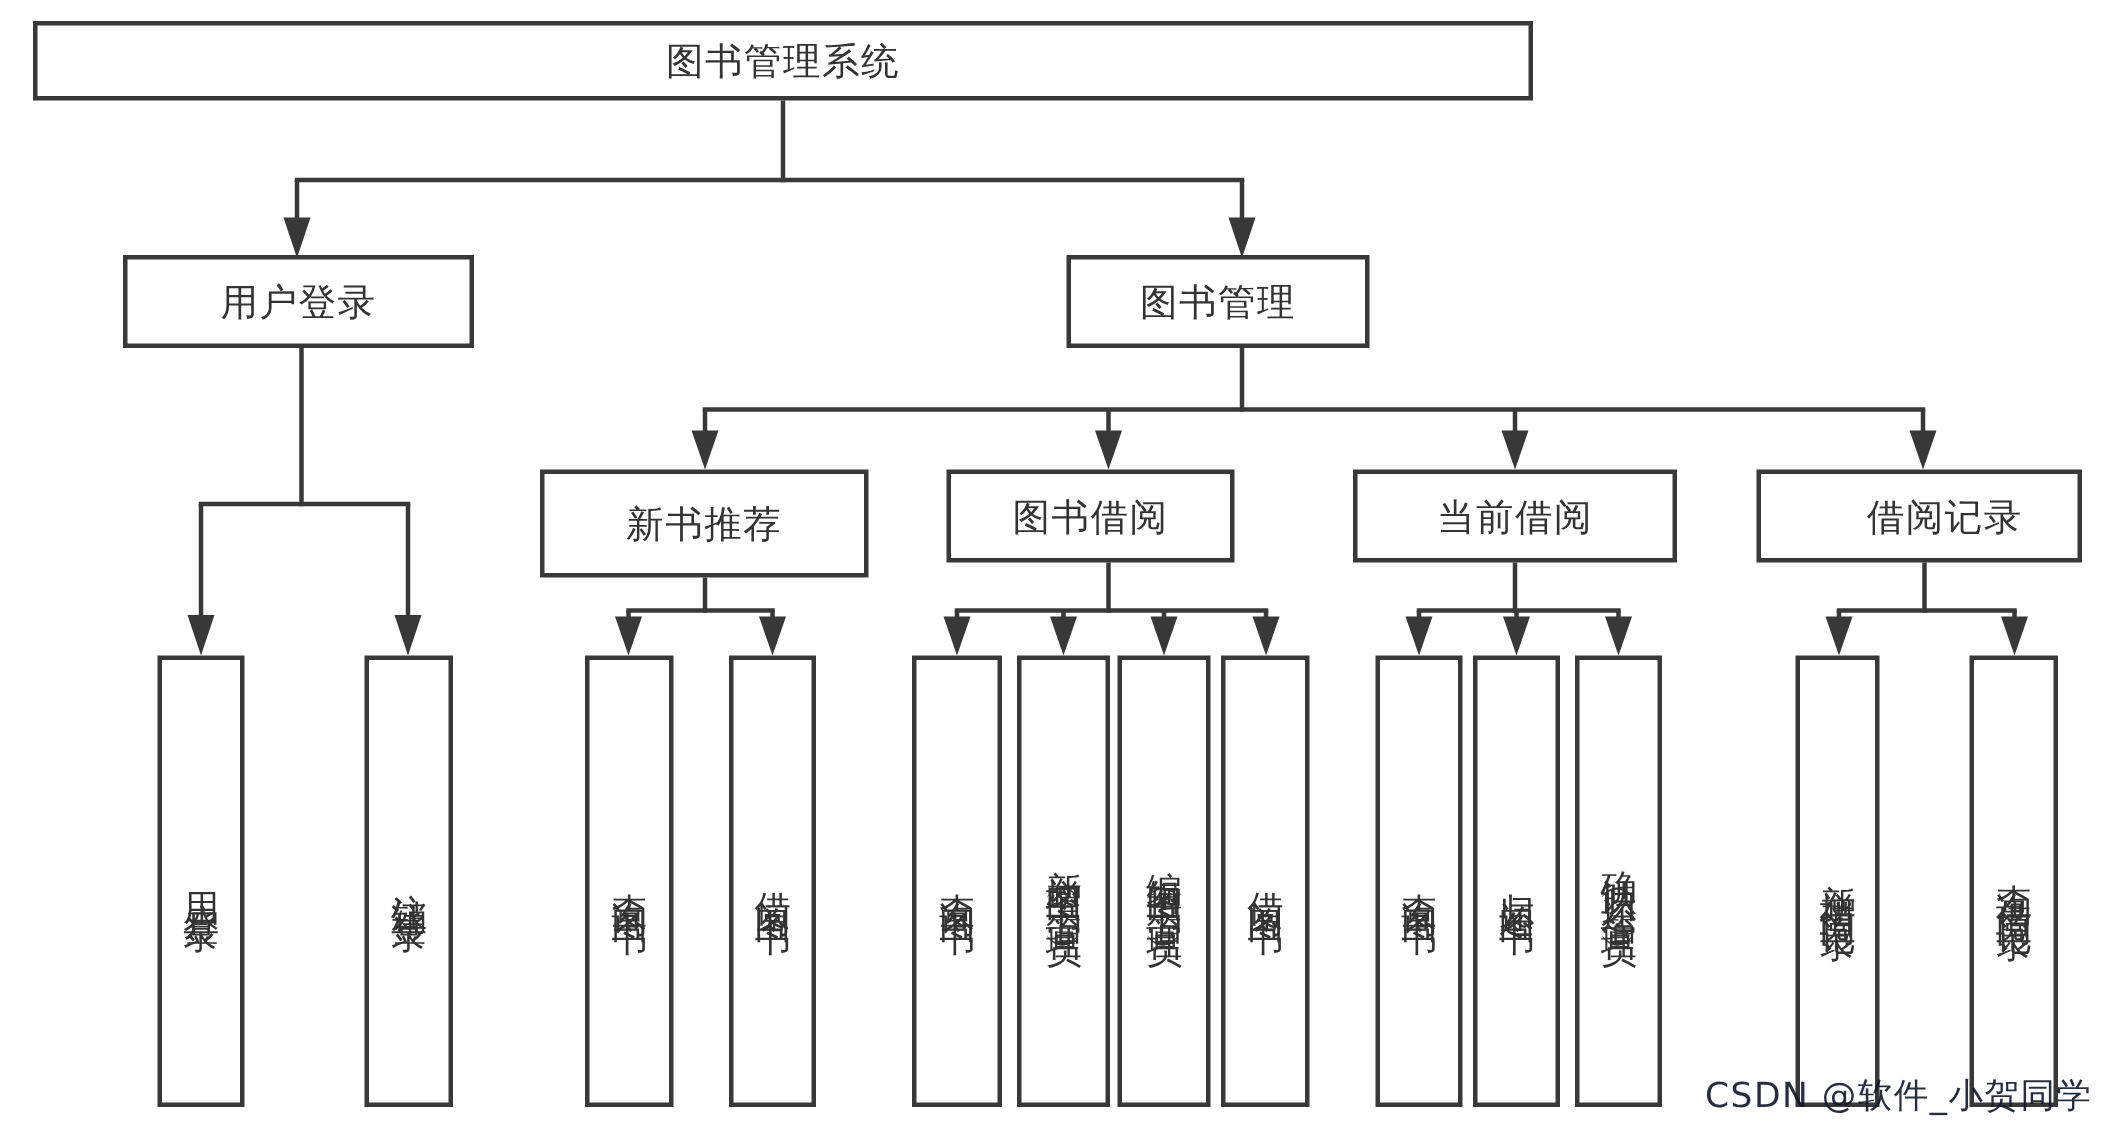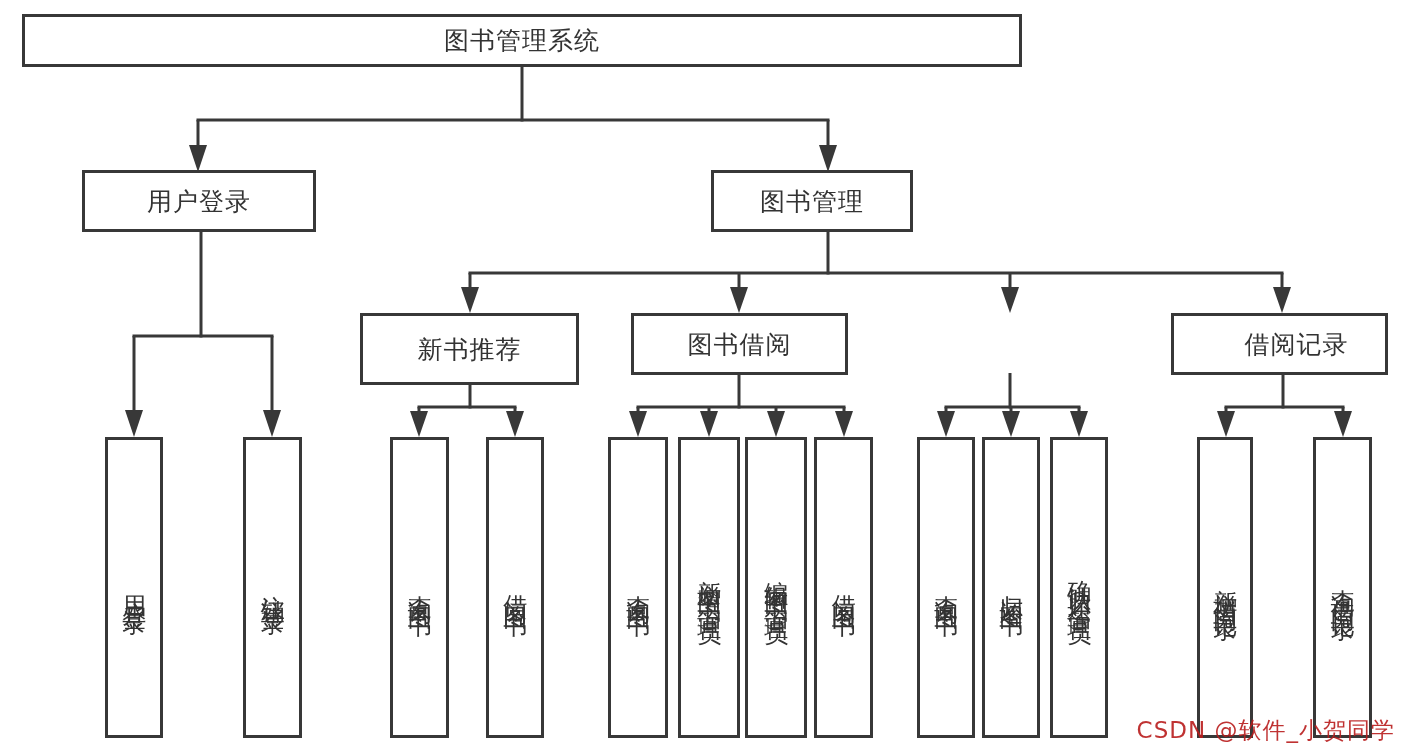--- a/index.html
+++ b/index.html
@@ -34,21 +34,21 @@
     text-orientation: mixed;
     letter-spacing: 6px;
     line-height: 1.1;
     white-space: nowrap;
   }
   #watermark {
     position: absolute;
     right: 10px;
     top: 715px;
     font-size: 23px;
-    color: #b91c1c;
+    color: #0f172a;
     opacity: 0.9;
     white-space: nowrap;
     z-index: 5;
     letter-spacing: 1px;
   }
 </style>
 </head>
 <body>
 
 <div id="stage">
@@ -130,22 +130,25 @@
   <div class="node h-node" style="left:82px; top:170px; width:234px; height:62px;">
     <span>用户登录</span>
   </div>
   <div class="node h-node" style="left:711px; top:170px; width:202px; height:62px;">
     <span>图书管理</span>
   </div>
 
   <div class="node h-node" style="left:360px; top:313px; width:219px; height:72px;">
     <span>新书推荐</span>
   </div>
-  <div class="node h-node" style="left:631px; top:313px; width:217px; height:62px;">
+  <div class="node h-node" style="left:631px; top:313px; width:192px; height:62px;">
     <span>图书借阅</span>
+  </div>
+  <div class="node h-node" style="left:902px; top:313px; width:216px; height:62px;">
+    <span>当前借阅</span>
   </div>
   <div class="node h-node" style="left:1171px; top:313px; width:217px; height:62px;padding-left:34px;">
     <span>借阅记录</span>
   </div>
 
   <div class="node v-node" style="left:105px; top:437px; width:58px; height:301px;">
     <span class="vtext">用户登录</span>
   </div>
   <div class="node v-node" style="left:243px; top:437px; width:59px; height:301px;">
     <span class="vtext">注销登录</span>

